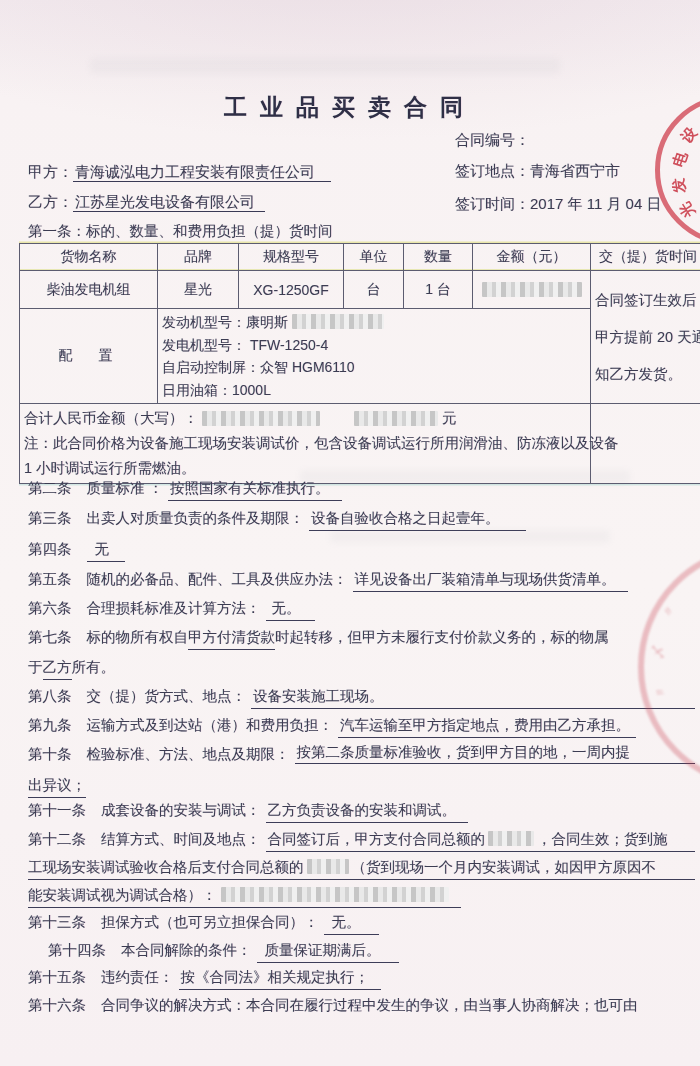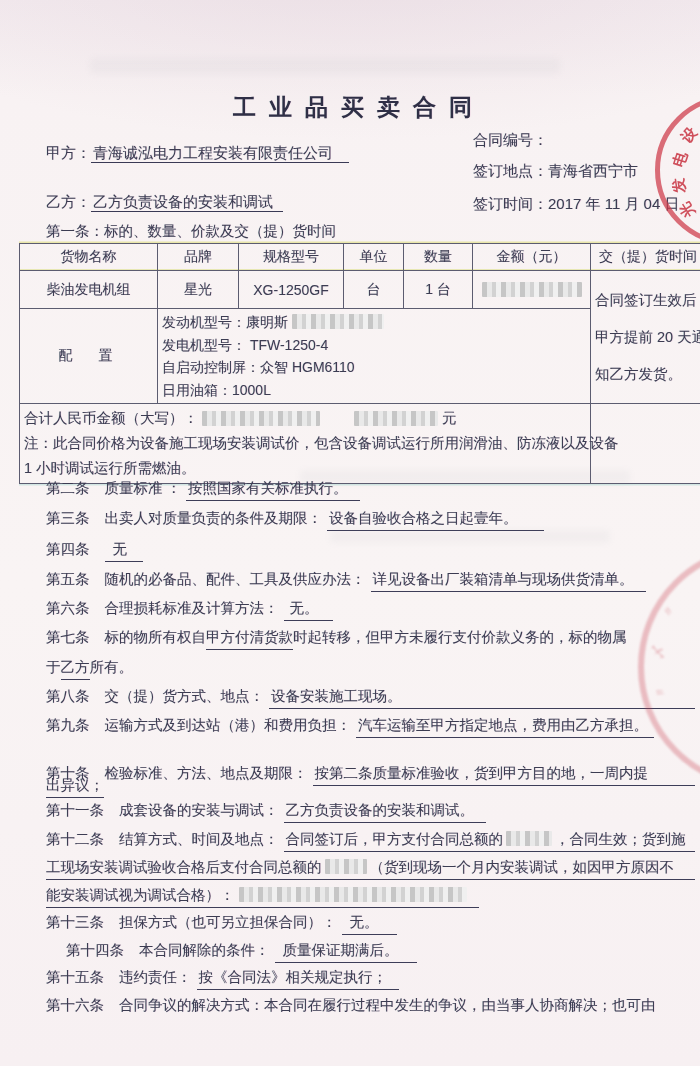--- a/index.html
+++ b/index.html
@@ -7,21 +7,20 @@
     position:relative;width:700px;height:1066px;margin:0 auto;overflow:hidden;
     background:
       radial-gradient(ellipse 900px 300px at 50% -40px, rgba(220,200,210,.35), rgba(220,200,210,0) 60%),
       linear-gradient(180deg,#f3ebef 0%, #f8f2f3 9%, #f9f4f4 55%, #f7f0f2 100%);
     font-family:"Liberation Sans", sans-serif;
     color:#3c3c52;
   }
   .ink{
     color:#3c3c52;
     text-shadow:0.6px 0.3px 0 rgba(190,40,150,.14), -0.6px -0.3px 0 rgba(0,150,120,.14);
-    padding-left:18px;
   }
   .abs{position:absolute;}
   .title{
     left:0;right:0;top:92px;text-align:center;
     font-size:23px;font-weight:bold;letter-spacing:13px;color:#2f2f46;
   }
   .hline{white-space:nowrap;font-size:15px;}
   .u-name{border-bottom:1.7px solid #3a3a55;padding:0 16px 1px 2px;}
   .clause1{font-size:14.5px;}
   
@@ -79,35 +78,35 @@
   <div class="smudge" style="left:90px;top:58px;width:470px;height:16px;"></div>
   <div class="smudge" style="left:300px;top:470px;width:330px;height:14px;"></div>
   <div class="smudge" style="left:330px;top:530px;width:280px;height:13px;"></div>
 
   <div class="abs title ink">工业品买卖合同</div>
 
   <div class="abs hline ink" style="left:455px;top:131px;">
     <span>合同编号：</span>
   </div>
 
-  <div class="abs hline ink" style="left:28px;top:144px;">
+  <div class="abs hline ink" style="left:28px;top:163px;">
     <span>甲方：</span><span class="u-name">青海诚泓电力工程安装有限责任公司</span>
   </div>
   <div class="abs hline ink" style="left:455px;top:162px;">
     <span>签订地点：</span><span>青海省西宁市</span>
   </div>
 
   <div class="abs hline ink" style="left:28px;top:193px;">
-    <span>乙方：</span><span class="u-name" style="padding-right:10px;">乙方负责设备的安装和调试</span>
+    <span>乙方：</span><span class="u-name" style="padding-right:10px;">江苏星光发电设备有限公司</span>
   </div>
   <div class="abs hline ink" style="left:455px;top:195px;text-align:center;">
     <span>签订时间：</span><span>2017 年 11 月 04 日</span>
   </div>
 
-  <div class="abs clause1 ink" style="left:28px;top:222px;">第一条：标的、数量、价款及交（提）货时间</div>
+  <div class="abs clause1 ink" style="left:28px;top:222px;">第一条：标的、数量、和费用负担（提）货时间</div>
 
   <div class="abs tblwrap">
     <table class="contract ink">
       <colgroup>
         <col style="width:138px">
           <col style="width:81px">
           <col style="width:105px">
         <col style="width:60px">
           <col style="width:69px">
           <col style="width:118px">
@@ -200,21 +199,21 @@
   <div class="cl ink" style="top:687px;">
     <span class="lab">第八条</span>
       <span class="txt">交（提）货方式、地点：</span>
       <span class="val fill">设备安装施工现场。</span>
   </div>
   <div class="cl ink" style="top:716px;">
     <span class="lab">第九条</span>
       <span class="txt">运输方式及到达站（港）和费用负担：</span>
       <span class="val" style="padding-right:6px;">汽车运输至甲方指定地点，费用由乙方承担。</span>
   </div>
-  <div class="cl ink" style="top:764px;">
+  <div class="cl ink" style="top:740px;align-items:flex-end;">
     <span class="lab">第十条</span>
       <span class="txt">检验标准、方法、地点及期限：</span>
       <span class="val fill">按第二条质量标准验收，货到甲方目的地，一周内提</span>
   </div>
   <div class="cl ink" style="top:776px;">
     <span class="uln">出异议；</span>
   </div>
   <div class="cl ink" style="top:801px;">
     <span class="lab">第十一条</span>
       <span class="txt">成套设备的安装与调试：</span>

